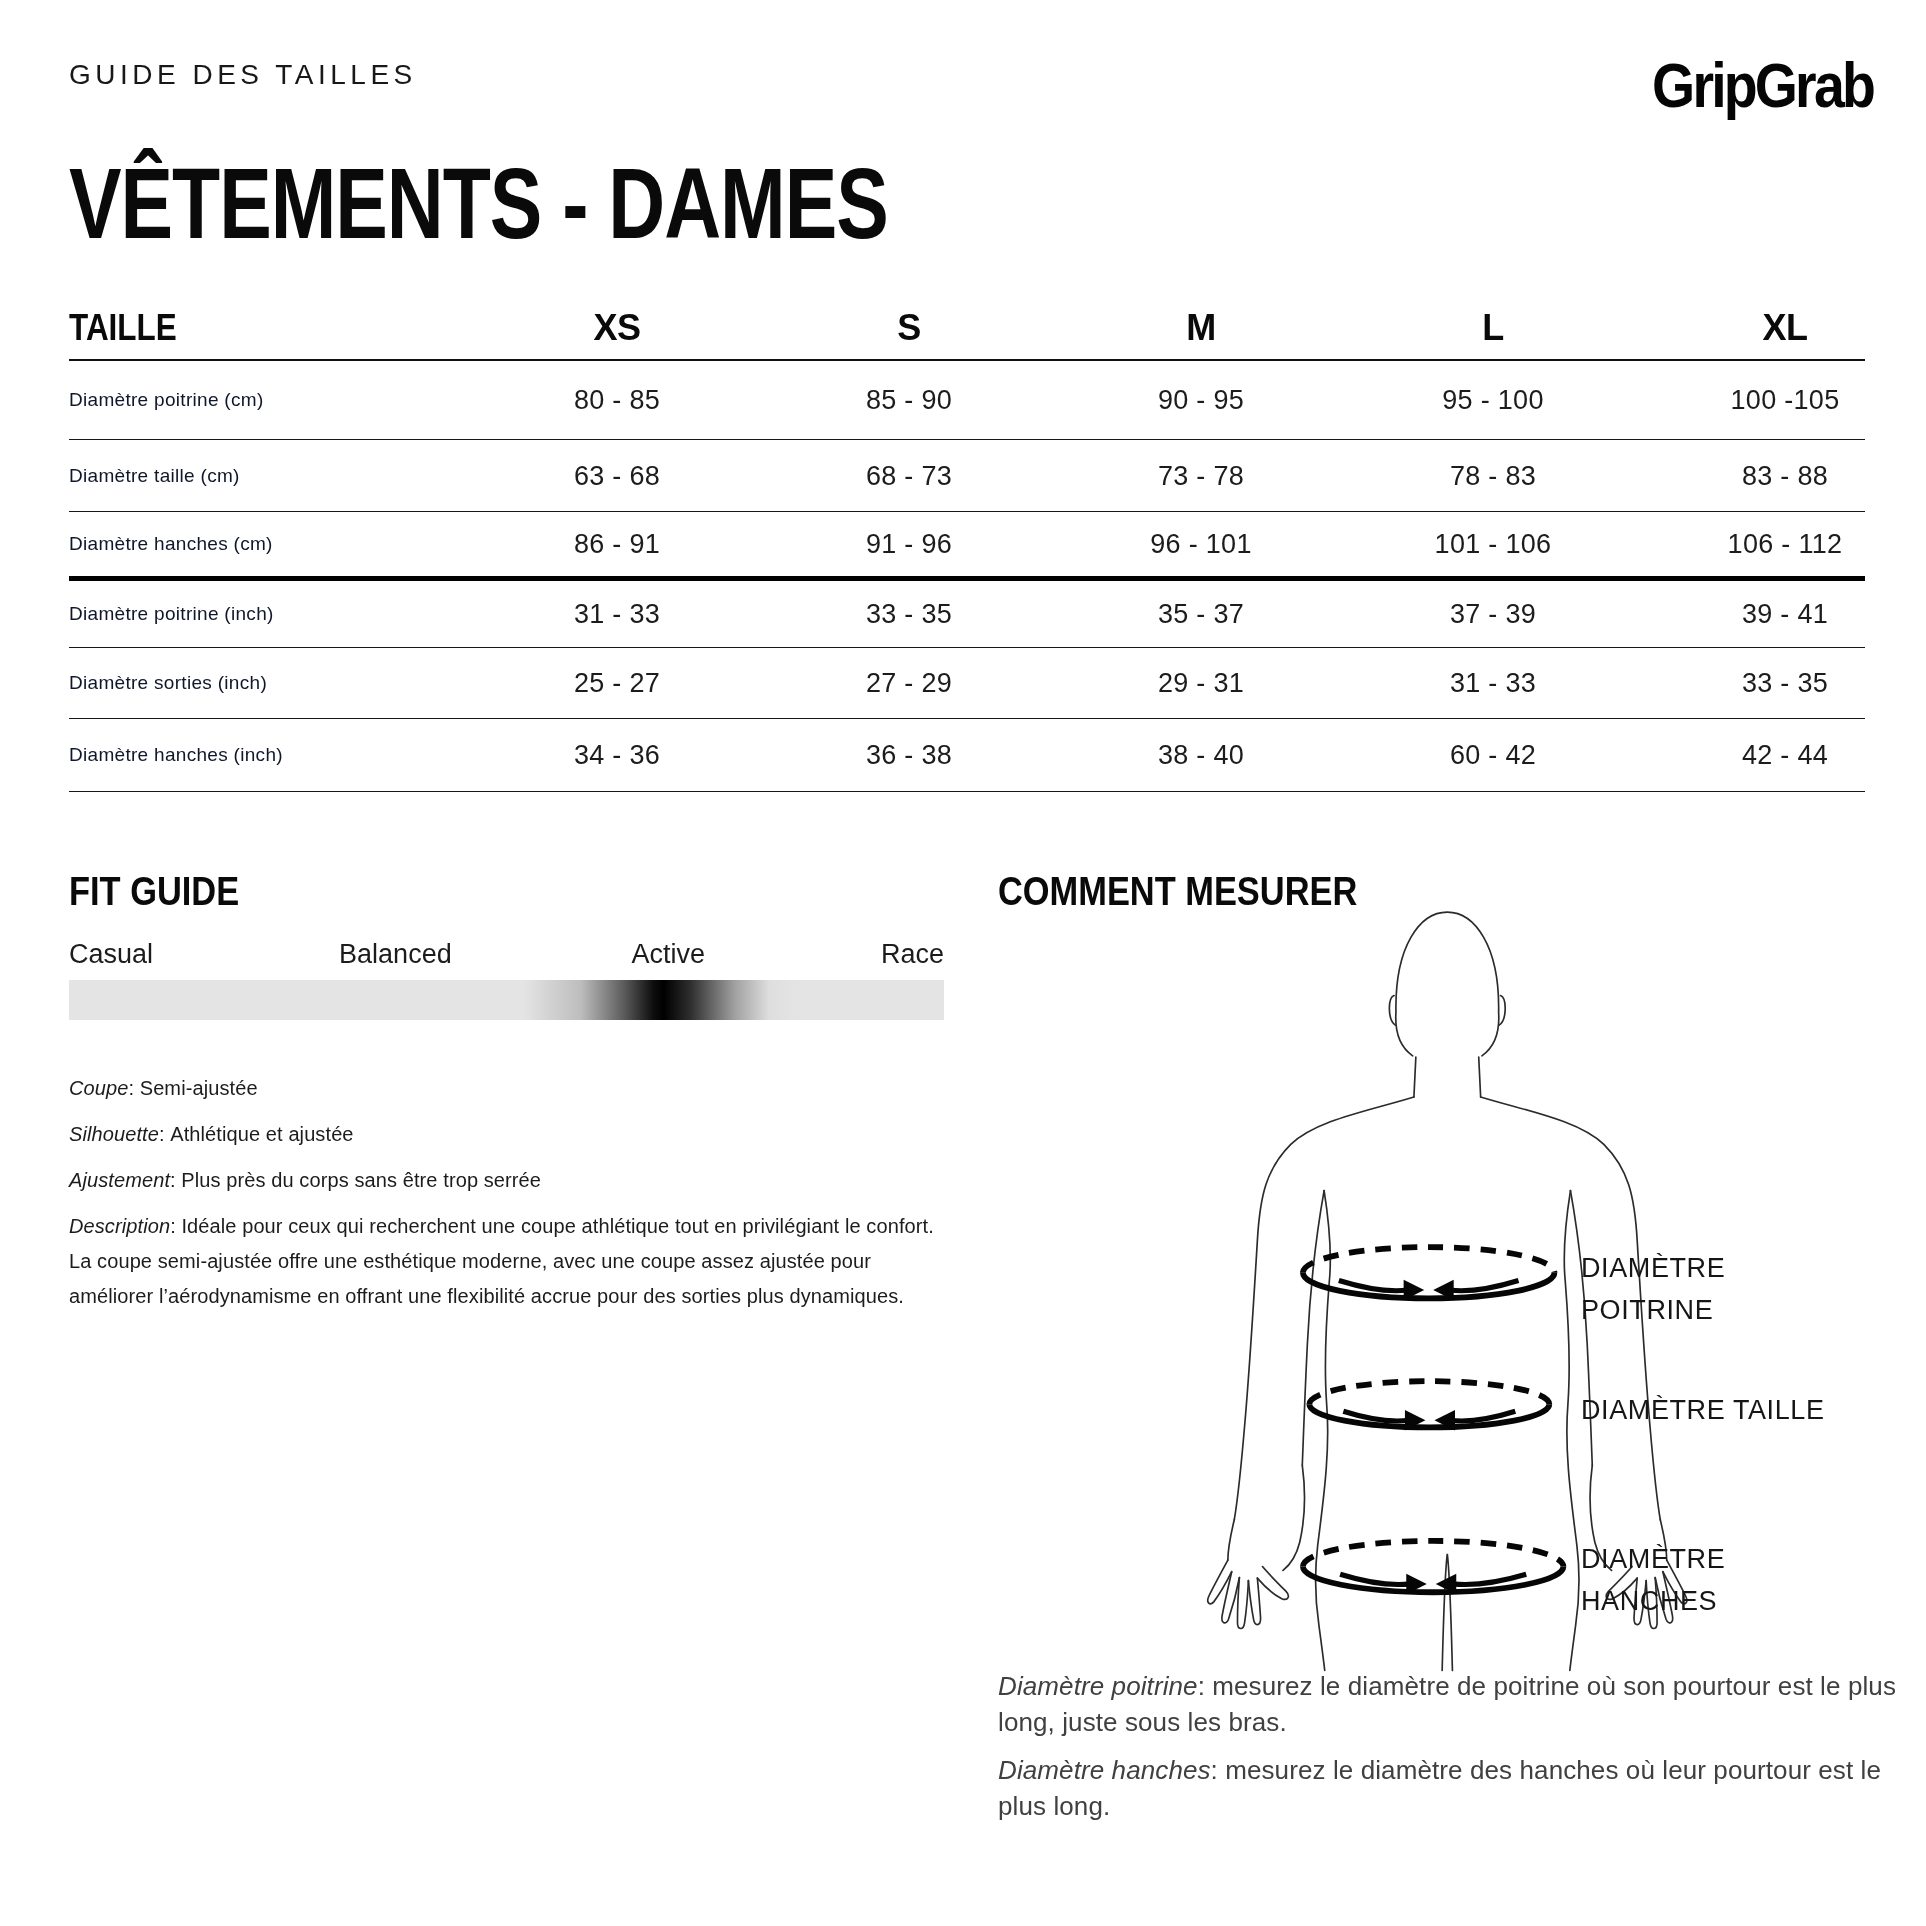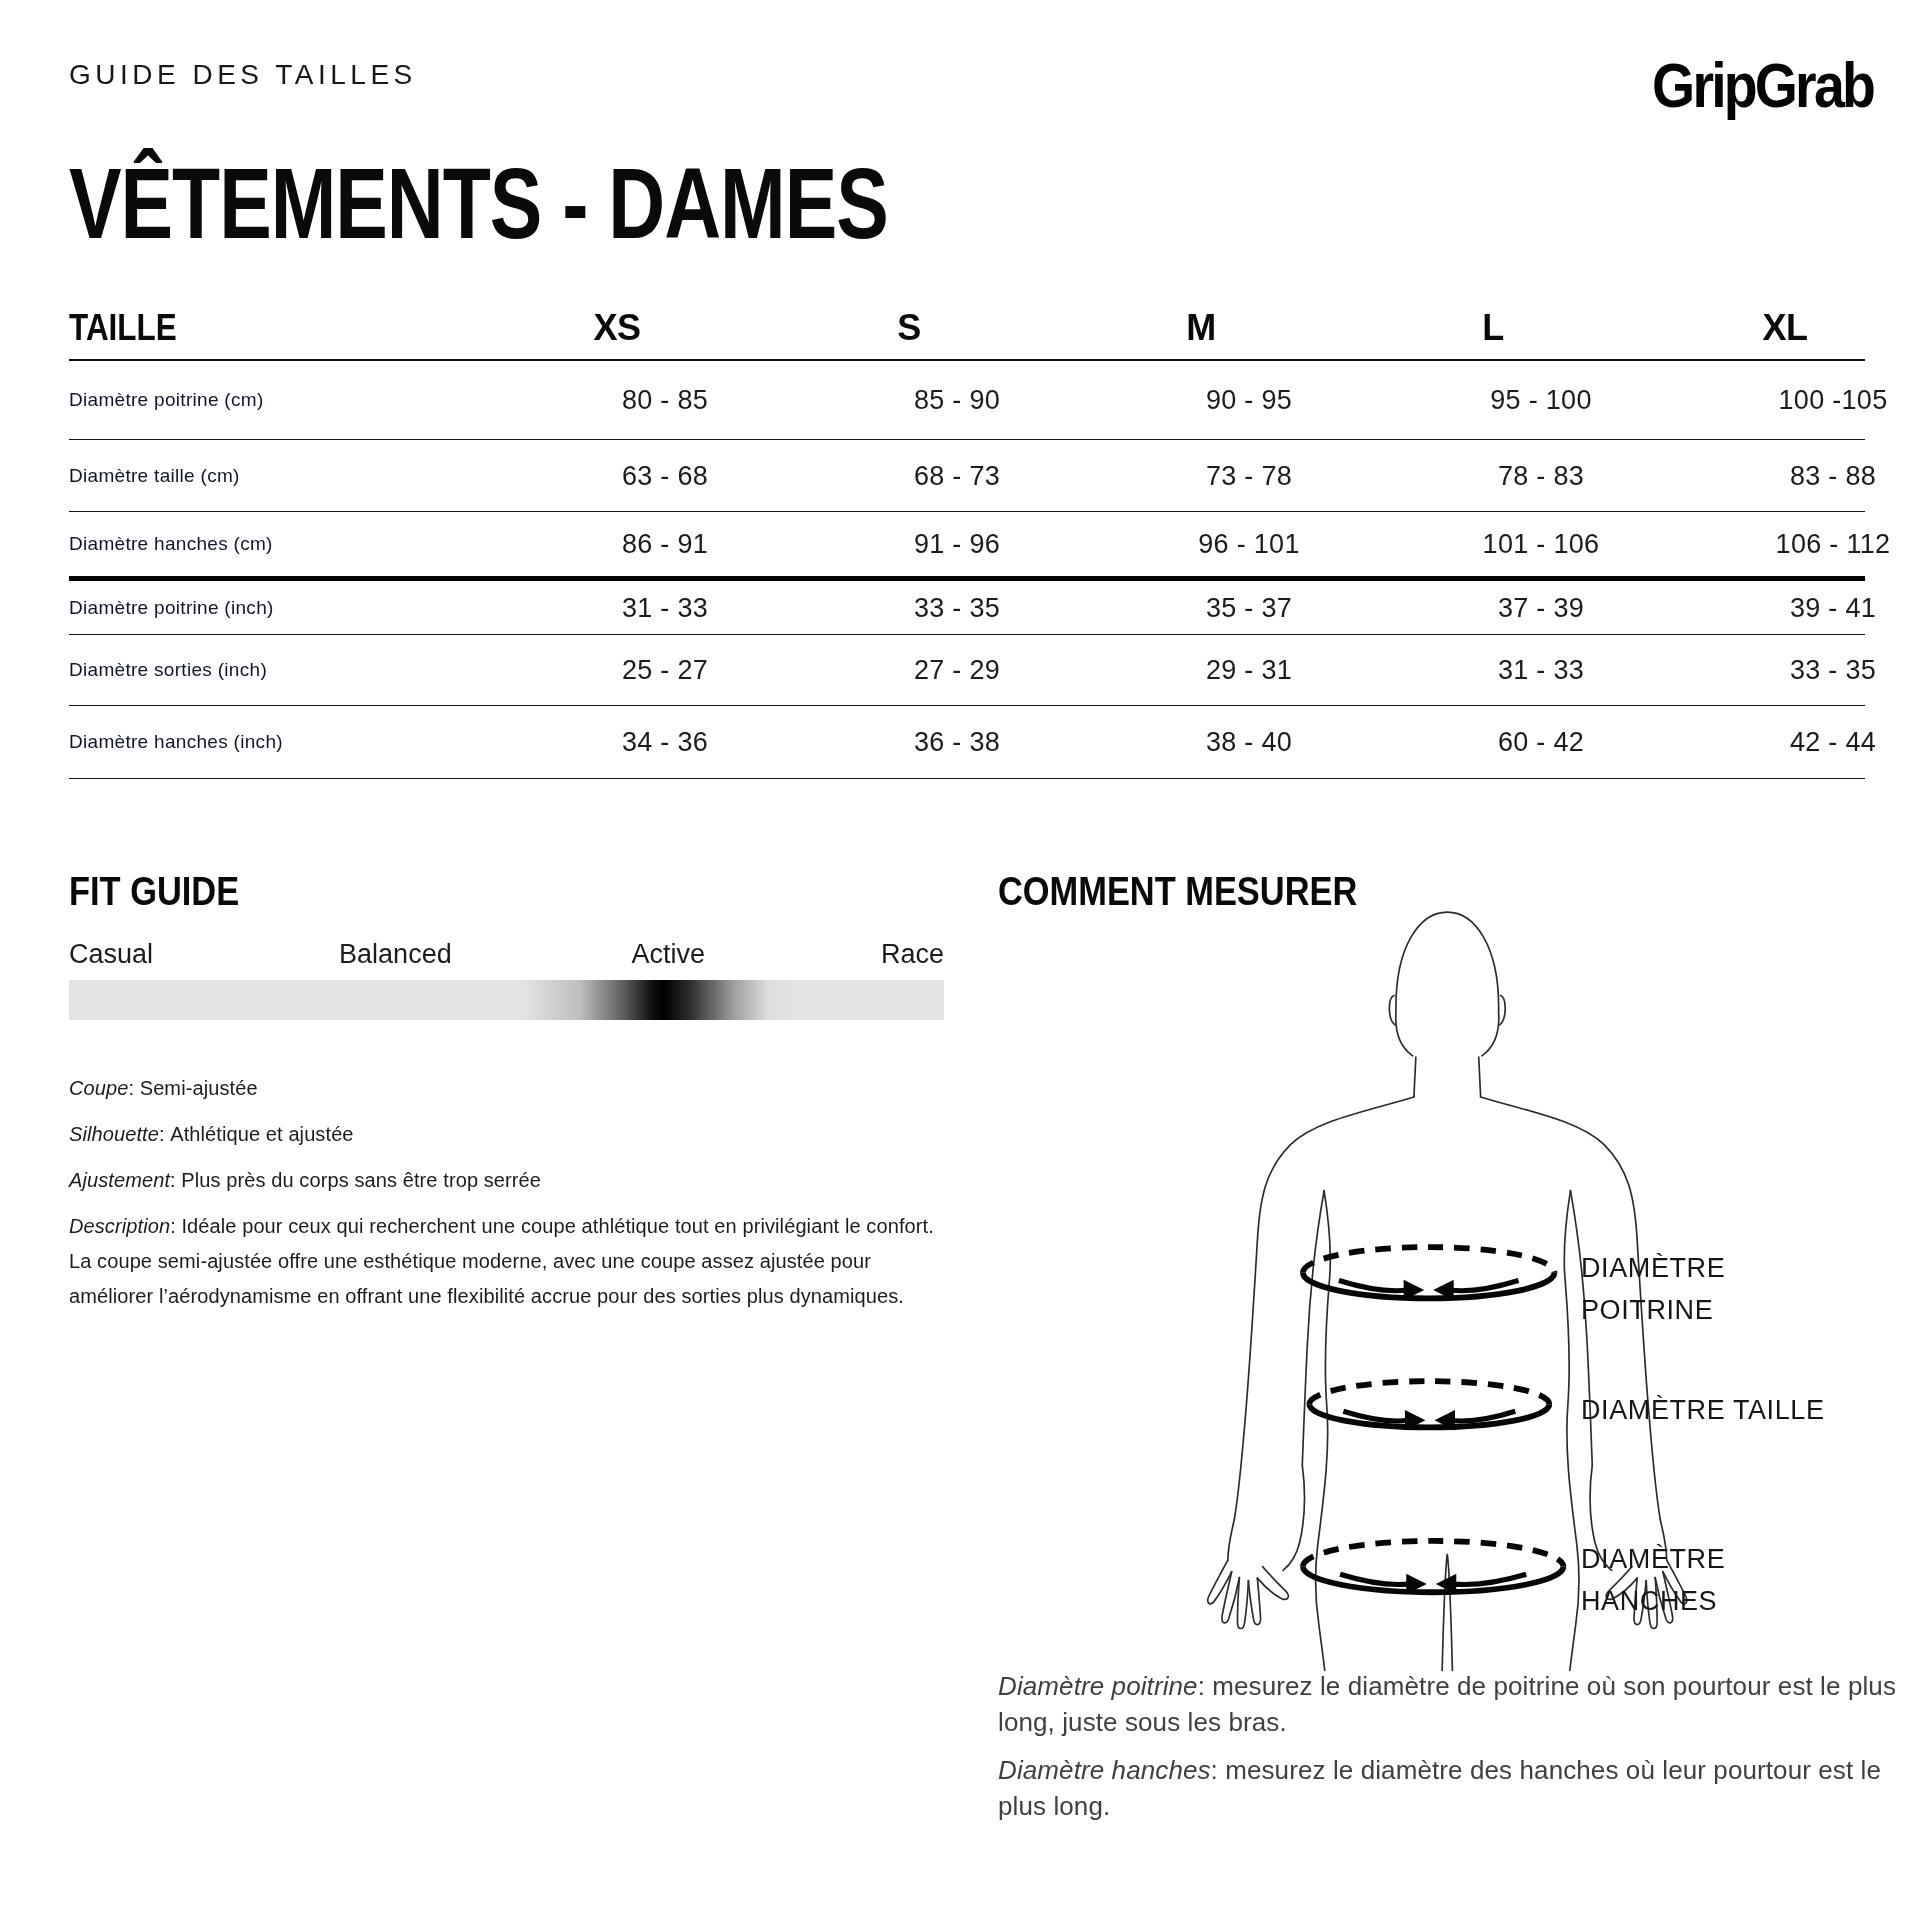--- a/index.html
+++ b/index.html
@@ -31,28 +31,28 @@
   .t-head .corner {
     position:absolute; left:0; bottom:10.3px; font-size:37px; font-weight:700;
     transform:scaleX(0.85); transform-origin:left bottom; letter-spacing:0; color:#0a0a0a; white-space:nowrap;
   }
   .t-head .size {
     position:absolute; bottom:10.3px; transform:translateX(-50%);
     font-size:36px; font-weight:700; color:#0a0a0a; letter-spacing:-0.6px; white-space:nowrap;
   }
   .t-row { position:relative; border-bottom:1.3px solid #161616; }
   .t-row.h1 { height:79px; } .t-row.h2 { height:72px; } .t-row.h3 { height:69px; border-bottom:5.1px solid #000; }
-  .t-row.h4 { height:54px;text-align:right; } .t-row.h5 { height:71px; } .t-row.h6 { height:73px; border-bottom:1.9px solid #161616; }
+  .t-row.h4 { height:67px;text-align:right; } .t-row.h5 { height:71px; } .t-row.h6 { height:73px; border-bottom:1.9px solid #161616; }
   .t-row .rlabel {
     position:absolute; left:0; top:50%; transform:translateY(-50%);
     font-size:19px; font-weight:400; color:#0f172a; letter-spacing:0.3px; white-space:nowrap;
   }
   .t-row .cell {
     position:absolute; top:50%; transform:translate(-50%,-50%);
-    font-size:27px; font-weight:400; color:#1c1c1c; letter-spacing:0.3px; white-space:nowrap;margin-left:48px;
+    font-size:27px; font-weight:400; color:#1c1c1c; letter-spacing:0.3px; white-space:nowrap;
   }
   .c1 { left:548px; } .c2 { left:840px; } .c3 { left:1132px; } .c4 { left:1424px; } .c5 { left:1716px; }
 
   
   .section-heading {
     position:absolute; font-size:40px; font-weight:700; color:#0a0a0a;
     transform:scaleX(0.86); transform-origin:left top; white-space:nowrap; line-height:1;
   }
   #fit-heading { left:69px; top:871px; }
   #measure-heading { left:998px; top:871px; }

